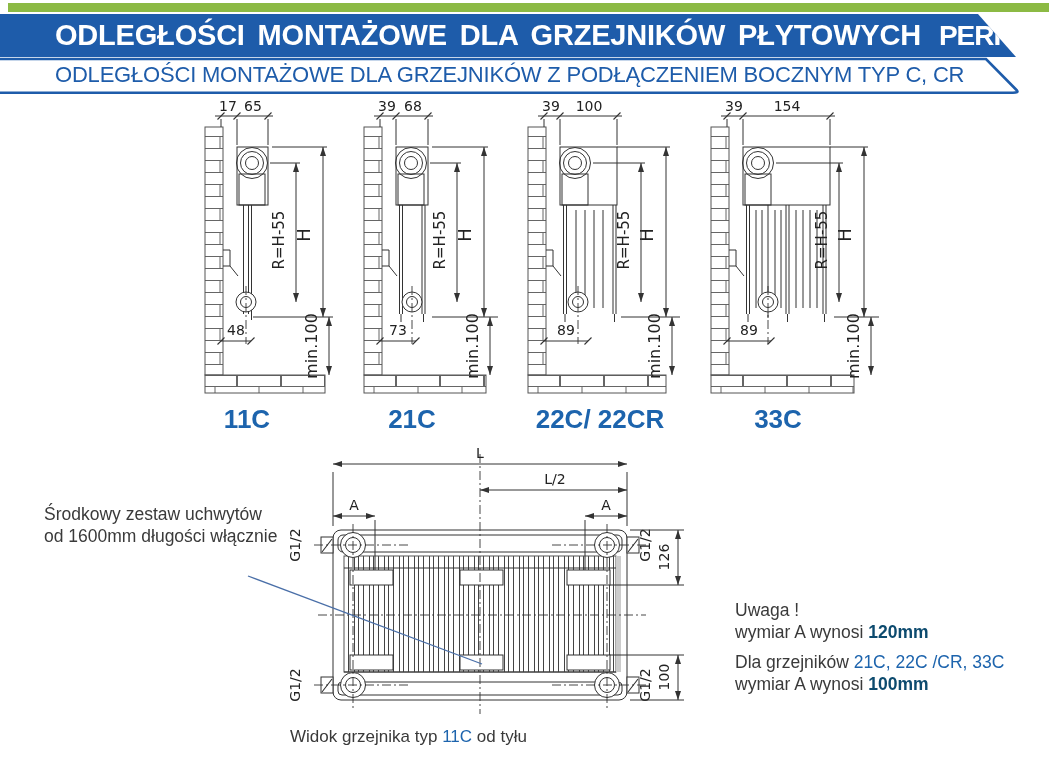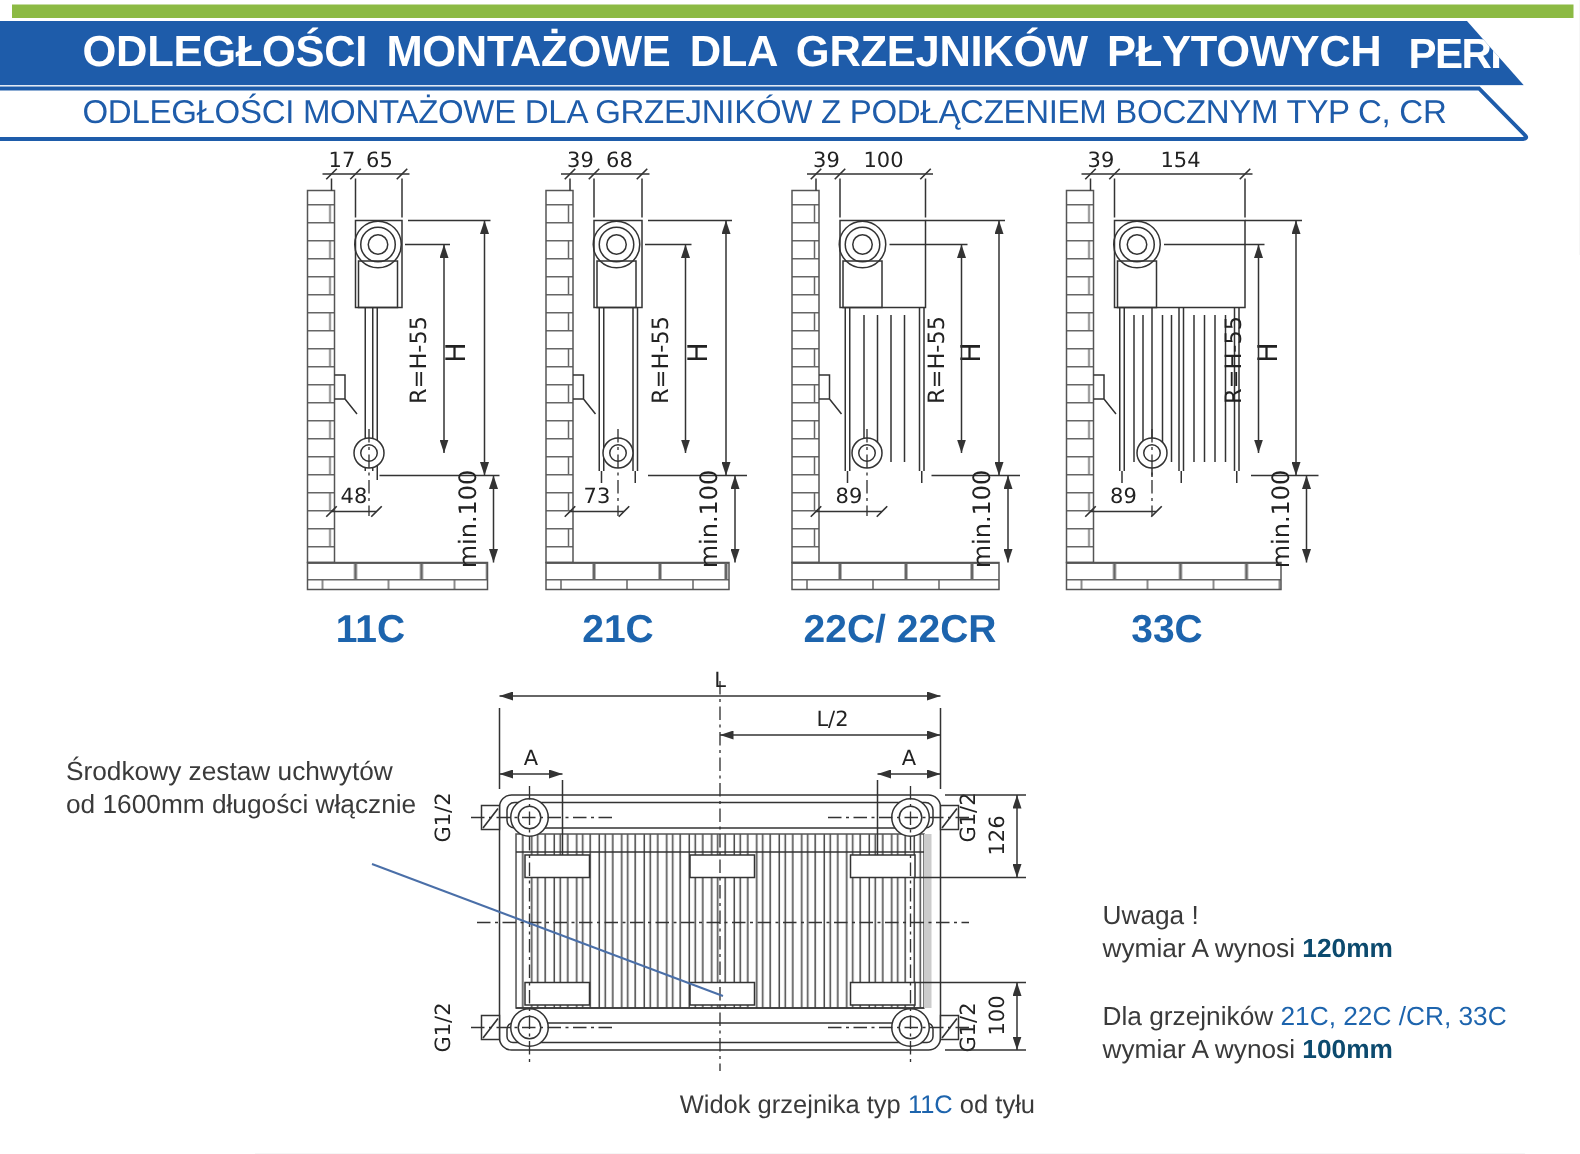--- a/index.html
+++ b/index.html
@@ -35,24 +35,24 @@
   .dth{font-size:18px;text-anchor:middle}
   .dtr{font-size:15px;text-anchor:middle}
   .dtm{font-size:16px;text-anchor:middle}
   .typ{font-size:26px;font-weight:bold;fill:#1d64ad;text-anchor:middle;
        font-family:"Liberation Sans",sans-serif}
   .blueline{stroke:#4a6fa8;stroke-width:1.3}
   
   .note{position:absolute;color:#3a3a3a;font-size:17.5px;line-height:21.5px}
   .blu{color:#1d64ad}
   .bold-val{font-weight:bold;color:#0c4a6e}
-  .caption{position:absolute;left:290px;top:727px;width:400px;text-align:right;
+  .caption{position:absolute;left:290px;top:727px;width:400px;text-align:left;
            font-size:17px;color:#3a3a3a}
   .nr-title{}
-  .nr-gap{margin-top:24px}
+  .nr-gap{margin-top:9px}
 </style>
 </head>
 <body>
 
 <div class="page">
 
   <svg width="0" height="0" style="position:absolute" aria-hidden="true">
     <defs>
       <marker id="ar" viewBox="0 0 10 6" markerWidth="10" markerHeight="6" refX="9" refY="3" orient="auto-start-reverse" markerUnits="userSpaceOnUse">
         <path d="M0 0 L9 3 L0 6 Z" fill="#333"></path>

